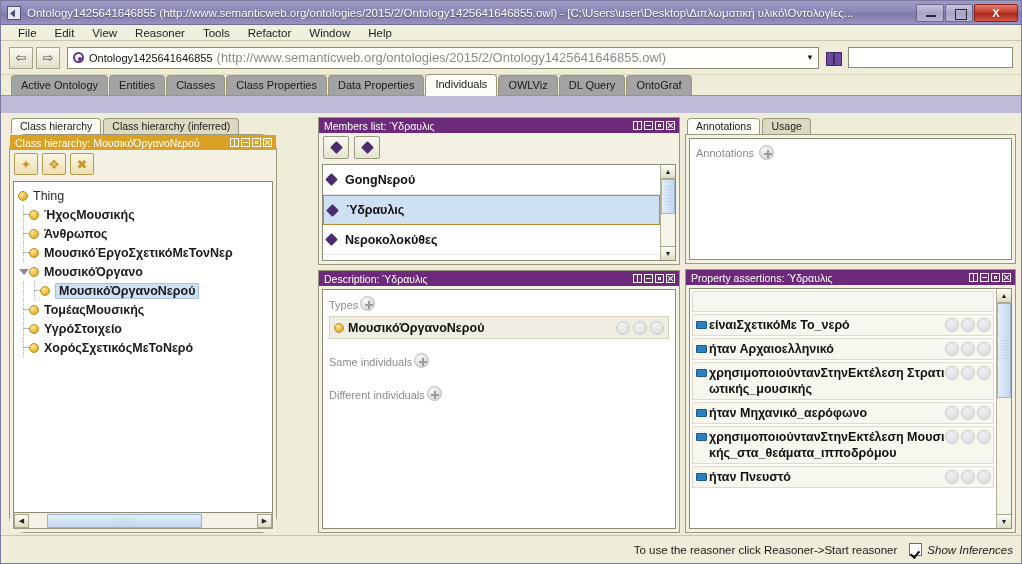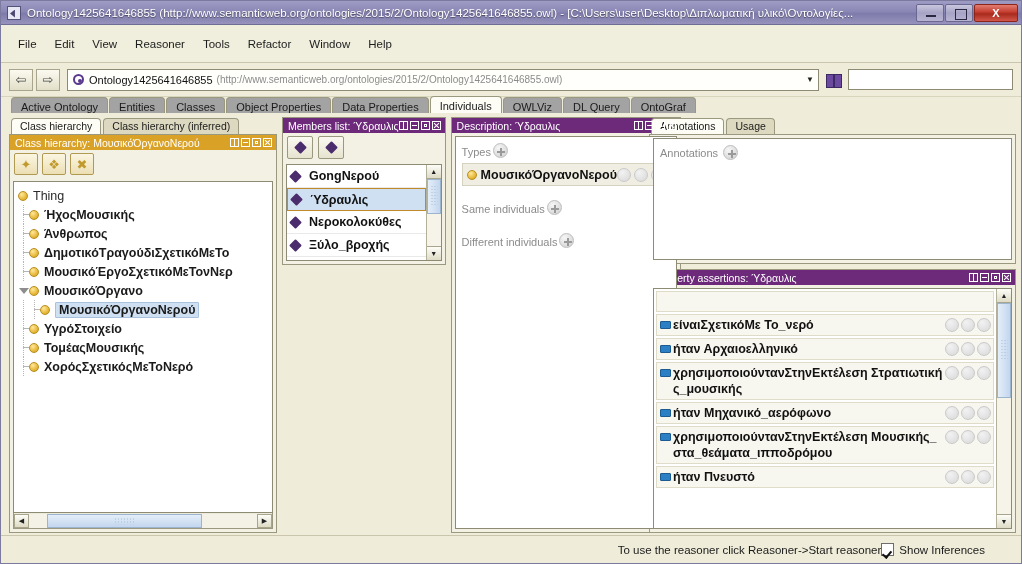--- a/index.html
+++ b/index.html
@@ -64,21 +64,21 @@
     content:""; position:absolute; bottom:4px; left:9px;
     width:10px; height:2px; background:#2a2840;
   }
   #wbtn-max::after {
     content:""; position:absolute; top:4px; left:9px;
     width:10px; height:9px; border:1.5px solid #2a2840;
   }
 
   
   #menubar {
-    height: 38px;
+    height: 16px;
     background: #f0eedd;
     border-bottom: 1px solid #c9c6ad;
     display: flex; align-items: center;
     padding-left: 8px;
   }
   .menu-item {
     font-size: 11.5px; color: #1c1c1c;
     padding: 2px 9px;
   }
 
@@ -110,21 +110,21 @@
   #ontology-icon {
     width: 11px; height: 11px; border-radius: 50%;
     border: 2px solid #5b3a8e; background:#fff;
     flex: 0 0 11px; margin-right: 5px; position: relative;
   }
   #ontology-icon::after{
     content:""; position:absolute; left:2.5px; top:2.5px;
     width:4px;height:4px;border-radius:50%;background:#5b3a8e;
   }
   #ontology-name { font-size:11px; color:#111; white-space:nowrap; }
-  #ontology-iri  { font-size:10px; color:#8b8b8b; white-space:nowrap; margin-left:4px;
+  #ontology-iri  { font-size:13px; color:#8b8b8b; white-space:nowrap; margin-left:4px;
                    overflow:hidden; flex:1 1 auto;}
   #combo-arrow {
     width: 16px; height: 20px; flex:0 0 16px;
     display:flex;align-items:center;justify-content:center;
     font-size: 8px; color:#222;
   }
   #search-icon {
     width: 18px; height: 18px; flex: 0 0 18px;
     margin-right: 5px; position: relative;
   }
@@ -218,21 +218,21 @@
 
   .panel-body { flex:1 1 auto; background:#f3f1e3; padding:3px; min-height:0; display:flex; flex-direction:column;}
   .white-list {
     background:#ffffff; border:1px solid #8e8b75;
     flex:1 1 auto; overflow:hidden; position:relative;
     min-height: 0;
   }
 
   
   #left-col { width: 268px; flex:0 0 268px; display:flex; flex-direction:column; min-height:0;}
-  #class-hierarchy-panel { flex:1 1 auto; min-height:0; }
+  #class-hierarchy-panel { flex:1 1 auto; min-height:0;border-radius:16px; }
   #ch-toolbar {
     height: 28px; flex:0 0 28px;
     display:flex; align-items:center; gap:4px;
     padding: 3px 4px; background:#f3f1e3;
   }
   .ch-tool {
     width:24px;height:22px;
     border:1px solid #b09a52; border-radius:2px;
     background:linear-gradient(180deg,#fbf6e2,#ecdfb4);
     position:relative; display:flex;align-items:center;justify-content:center;
@@ -303,34 +303,34 @@
     background:linear-gradient(90deg,#e4eef9,#c3d6ee);
     border:1px solid #9db4cf;
   }
   .vsb-thumb::after{
     content:"";position:absolute;left:50%;top:50%;transform:translate(-50%,-50%);
     width:7px;height:22px;
     background:radial-gradient(circle,#a8bcd4 1px,transparent 1px) 0 0/3px 3px;
   }
 
   
-  #mid-col { width: 362px; flex:0 0 362px; display:flex; flex-direction:row; gap:5px; min-height:0;}
+  #mid-col { width: 362px; flex:0 0 362px; display:flex; flex-direction:column; gap:5px; min-height:0;margin-left:36px;}
   #members-panel { height: 148px; flex:0 0 148px;}
   #ml-toolbar{height:28px;flex:0 0 28px;display:flex;align-items:center;gap:5px;padding:3px 4px;}
   .ml-tool{
     width:26px;height:23px;border:1px solid #9b9880;border-radius:2px;
     background:linear-gradient(180deg,#fbfaf2,#e6e3cf);
     display:flex;align-items:center;justify-content:center;
   }
   .diamond{
     width:9px;height:9px;background:#4b2d6e;transform:rotate(45deg);
     border-radius:1px;
   }
   .ml-row{
-    display:flex;align-items:center;height:23px;padding:0 4px;
+    display:flex;align-items:center;height:30px;padding:0 4px;
     font-size:12.5px;font-weight:bold;color:#111;white-space:nowrap;
     border-bottom:1px solid #e9e9e9;
   }
   .ml-row .dia{
     width:9px;height:9px;background:#4b2d6e;transform:rotate(45deg);
     margin-right:9px;flex:0 0 9px;border-radius:1px;
   }
   .ml-row.selected{background:#cfe0f2;border:1px solid #c08a2a;}
 
   #description-panel { flex:1 1 auto; min-height:0; }
@@ -383,24 +383,24 @@
     line-height:16px;word-break:break-all;padding-left:1px;
   }
   .pa-btns{display:flex;gap:2px;flex:0 0 auto;padding-top:1px;}
   .pa-partial{height:6px;overflow:hidden;}
 
   
   #statusbar{
     position:absolute;left:0;right:0;bottom:0;height:28px;
     background:#efedda;border-top:1px solid #c9c6ad;
     display:flex;align-items:center;justify-content:flex-end;
-    padding-right:36px;
+    padding-right:8px;gap:12px;
   }
   #status-text{font-size:11.5px;color:#1a1a1a;}
-  #inferences-wrap{display:flex;align-items:center;gap:5px;}
+  #inferences-wrap{display:flex;align-items:center;gap:5px;font-style:italic;}
   #inferences-box{
     width:13px;height:13px;background:#fff;border:1px solid #6d6d6d;
     position:relative;flex:0 0 13px;
   }
   #inferences-box::after{
     content:"";position:absolute;left:2px;top:5px;width:4px;height:7px;
     border-right:2px solid #111;border-bottom:2px solid #111;
     transform:rotate(40deg);
   }
   #inferences-label{font-size:11.5px;color:#1a1a1a;}
@@ -441,21 +441,21 @@
     </div>
 
     <div id="search-icon"></div>
     <input id="search-field" type="text" value="" placeholder="" style="">
   </div>
 
   <div id="tabstrip">
     <div class="tab">Active Ontology</div>
     <div class="tab">Entities</div>
     <div class="tab">Classes</div>
-    <div class="tab">Object Properties</div>
+    <div class="tab">Class Properties</div>
     <div class="tab">Data Properties</div>
     <div class="tab active">Individuals</div>
     <div class="tab">OWLViz</div>
     <div class="tab">DL Query</div>
     <div class="tab">OntoGraf</div>
   </div>
 
   <div id="workspace">
 
     <div id="left-col">
@@ -501,25 +501,20 @@
                 <span class="bullet"></span>
                 <span class="node-label">ΉχοςΜουσικής</span>
               </div>
 
               <div class="tree-node">
                 <span class="guide tee"></span>
                 <span class="bullet"></span>
                 <span class="node-label">Άνθρωπος</span>
               </div>
 
-              <div class="tree-node">
-                <span class="guide tee"></span>
-                <span class="bullet"></span>
-                <span class="node-label">ΔημοτικόΤραγούδιΣχετικόΜεΤο</span>
-              </div>
 
               <div class="tree-node">
                 <span class="guide tee"></span>
                 <span class="bullet"></span>
                 <span class="node-label">ΜουσικόΈργοΣχετικόΜεΤονΝερ</span>
               </div>
 
               <div class="tree-node">
                 <span class="toggle open"></span>
                 <span class="bullet"></span>
@@ -529,27 +524,27 @@
               <div class="tree-node">
                 <span class="guide"></span>
                 <span class="guide tee"></span>
                 <span class="bullet"></span>
                 <span class="node-label node-sel">ΜουσικόΌργανοΝερού</span>
               </div>
 
               <div class="tree-node">
                 <span class="guide tee"></span>
                 <span class="bullet"></span>
+                <span class="node-label">ΤομέαςΜουσικής</span>
+              </div>
+
+              <div class="tree-node">
+                <span class="guide tee"></span>
+                <span class="bullet"></span>
                 <span class="node-label">ΥγρόΣτοιχείο</span>
-              </div>
-
-              <div class="tree-node">
-                <span class="guide tee"></span>
-                <span class="bullet"></span>
-                <span class="node-label">ΤομέαςΜουσικής</span>
               </div>
 
               <div class="tree-node">
                 <span class="guide tee"></span>
                 <span class="bullet"></span>
                 <span class="node-label">ΧορόςΣχετικόςΜεΤοΝερό</span>
               </div>
 
             </div>
           </div>

